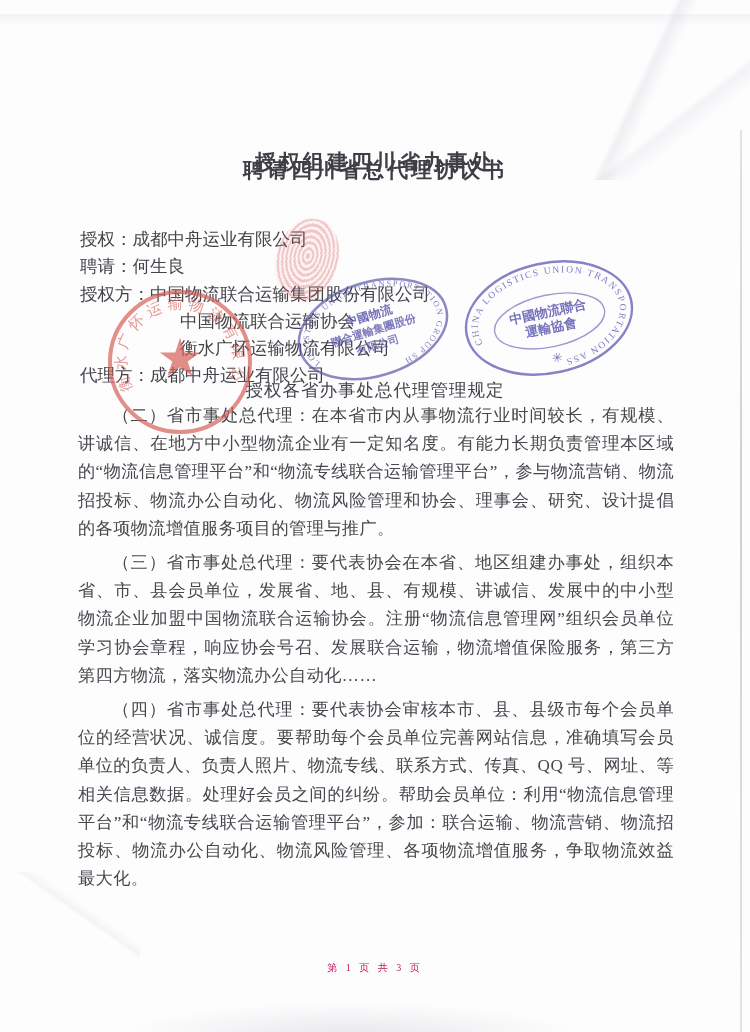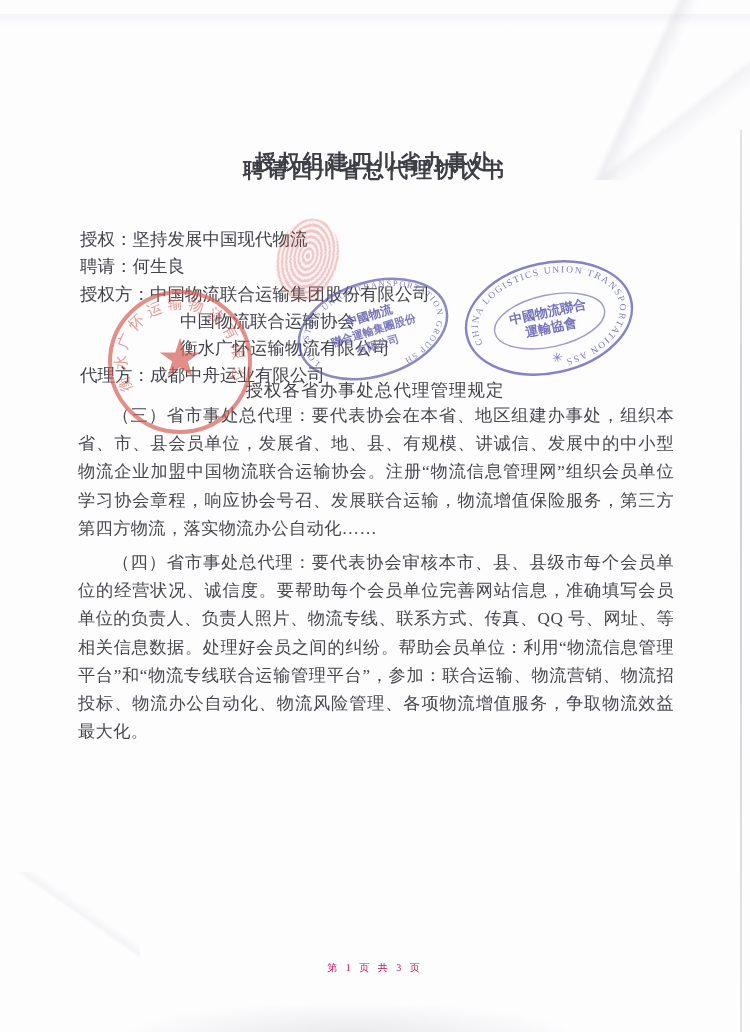--- a/index.html
+++ b/index.html
@@ -55,31 +55,32 @@
   <div class="crease-top"></div>
   <div class="crease-tr"></div>
   <div class="edge-right"></div>
   <div class="smudge-bottom"></div>
   <div class="crease-bl"></div>
 
   <div class="title title1">授权组建四川省办事处</div>
   <div class="title title2">聘请四川省总代理协议书</div>
 
   <div class="parties">
-    <div>授权：坚持发展中国现代物流</div>
+    <div>授权：成都中舟运业有限公司</div>
     <div>聘请：何生良</div>
     <div>授权方：中国物流联合运输集团股份有限公司</div>
     <div class="party-indent">中国物流联合运输协会</div>
     <div class="party-indent">衡水广怀运输物流有限公司</div>
     <div>代理方：成都中舟运业有限公司</div>
   </div>
 
   <div class="section-heading">授权各省办事处总代理管理规定</div>
 
   <div class="doc-body">
+    <p>（二）省市事处总代理：在本省市内从事物流行业时间较长，有规模、讲诚信、在地方中小型物流企业有一定知名度。有能力长期负责管理本区域的“物流信息管理平台”和“物流专线联合运输管理平台”，参与物流营销、物流招投标、物流办公自动化、物流风险管理和协会、理事会、研究、设计提倡的各项物流增值服务项目的管理与推广。</p>
     <p>（三）省市事处总代理：要代表协会在本省、地区组建办事处，组织本省、市、县会员单位，发展省、地、县、有规模、讲诚信、发展中的中小型物流企业加盟中国物流联合运输协会。注册“物流信息管理网”组织会员单位学习协会章程，响应协会号召、发展联合运输，物流增值保险服务，第三方第四方物流，落实物流办公自动化……</p>
     <p>（四）省市事处总代理：要代表协会审核本市、县、县级市每个会员单位的经营状况、诚信度。要帮助每个会员单位完善网站信息，准确填写会员单位的负责人、负责人照片、物流专线、联系方式、传真、QQ 号、网址、等相关信息数据。处理好会员之间的纠纷。帮助会员单位：利用“物流信息管理平台”和“物流专线联合运输管理平台”，参加：联合运输、物流营销、物流招投标、物流办公自动化、物流风险管理、各项物流增值服务，争取物流效益最大化。</p>
 
   </div>
 
   <div class="footer">第 1 页 共 3 页</div>
 
   <div class="fingerprint"></div>
 
   <svg class="stamps" width="750" height="1032" viewBox="0 0 750 1032">

